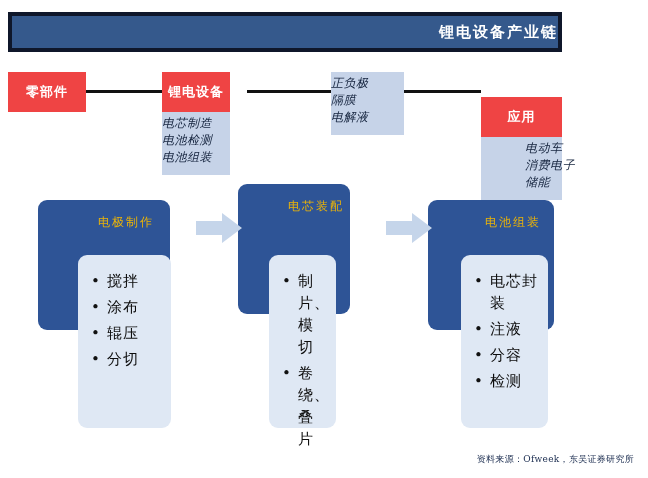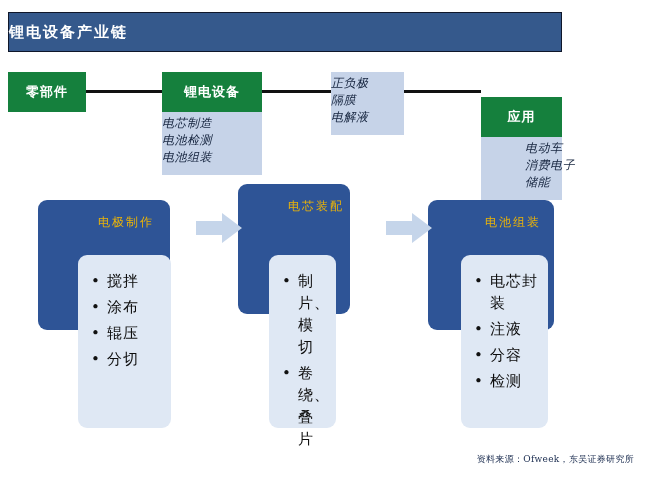--- a/index.html
+++ b/index.html
@@ -7,37 +7,37 @@
     width:648px;height:478px;position:relative;overflow:hidden;
     background:#ffffff;
     font-family:"DejaVu Serif","Liberation Serif",serif;
   }
   .stage{position:absolute;inset:0;}
 
   
   .title-bar{
     position:absolute;left:8px;top:12px;width:554px;height:40px;
     background:#35598c;
-    border:1px solid #0f172a;
-    box-sizing:border-box;
-    display:flex;align-items:center;justify-content:flex-start;
+    border:4px solid #0f172a;
+    box-sizing:border-box;
+    display:flex;align-items:center;justify-content:flex-end;
   }
   .title-bar .title-text{
     color:#ffffff;font-size:15px;font-weight:bold;letter-spacing:2px;
     font-family:"DejaVu Serif","Liberation Serif",serif;
   }
 
   
   .chain{position:absolute;left:0;top:0;width:648px;height:180px;}
   .chain-line{
     position:absolute;height:3px;background:#111111;top:90px;
   }
   .chain-node{position:absolute;}
   .chain-head{
-    background:#15803d;color:#ffffff;
+    background:#ef4444;color:#ffffff;
     display:flex;align-items:center;justify-content:center;
     font-size:13px;font-weight:bold;letter-spacing:1px;
     box-sizing:border-box;
   }
   .chain-body{
     background:#c6d3e8;color:#14233d;
     display:flex;flex-direction:column;align-items:flex-start;justify-content:flex-start;
     padding-top:3px;
     font-size:12px;line-height:17px;letter-spacing:0.5px;
     box-sizing:border-box;
@@ -110,21 +110,21 @@
 
   <div class="chain">
     <div class="chain-line" style="left:85px;width:78px;"></div>
     <div class="chain-line" style="left:247px;width:84px;"></div>
     <div class="chain-line" style="left:404px;width:77px;"></div>
 
     <div class="chain-node" style="left:8px;top:72px;width:78px;">
       <div class="chain-head" style="height:40px;">零部件</div>
     </div>
 
-    <div class="chain-node" style="left:162px;top:72px;width:100px;">
+    <div class="chain-node" style="left:162px;top:72px;width:68px;">
       <div class="chain-head" style="height:40px;">锂电设备</div>
       <div class="chain-body" style="height:63px;">
         <span>电芯制造</span>
         <span>电池检测</span>
         <span>电池组装</span>
       </div>
     </div>
 
     <div class="chain-node" style="left:331px;top:72px;width:73px;">
       <div class="chain-body" style="height:63px;">

